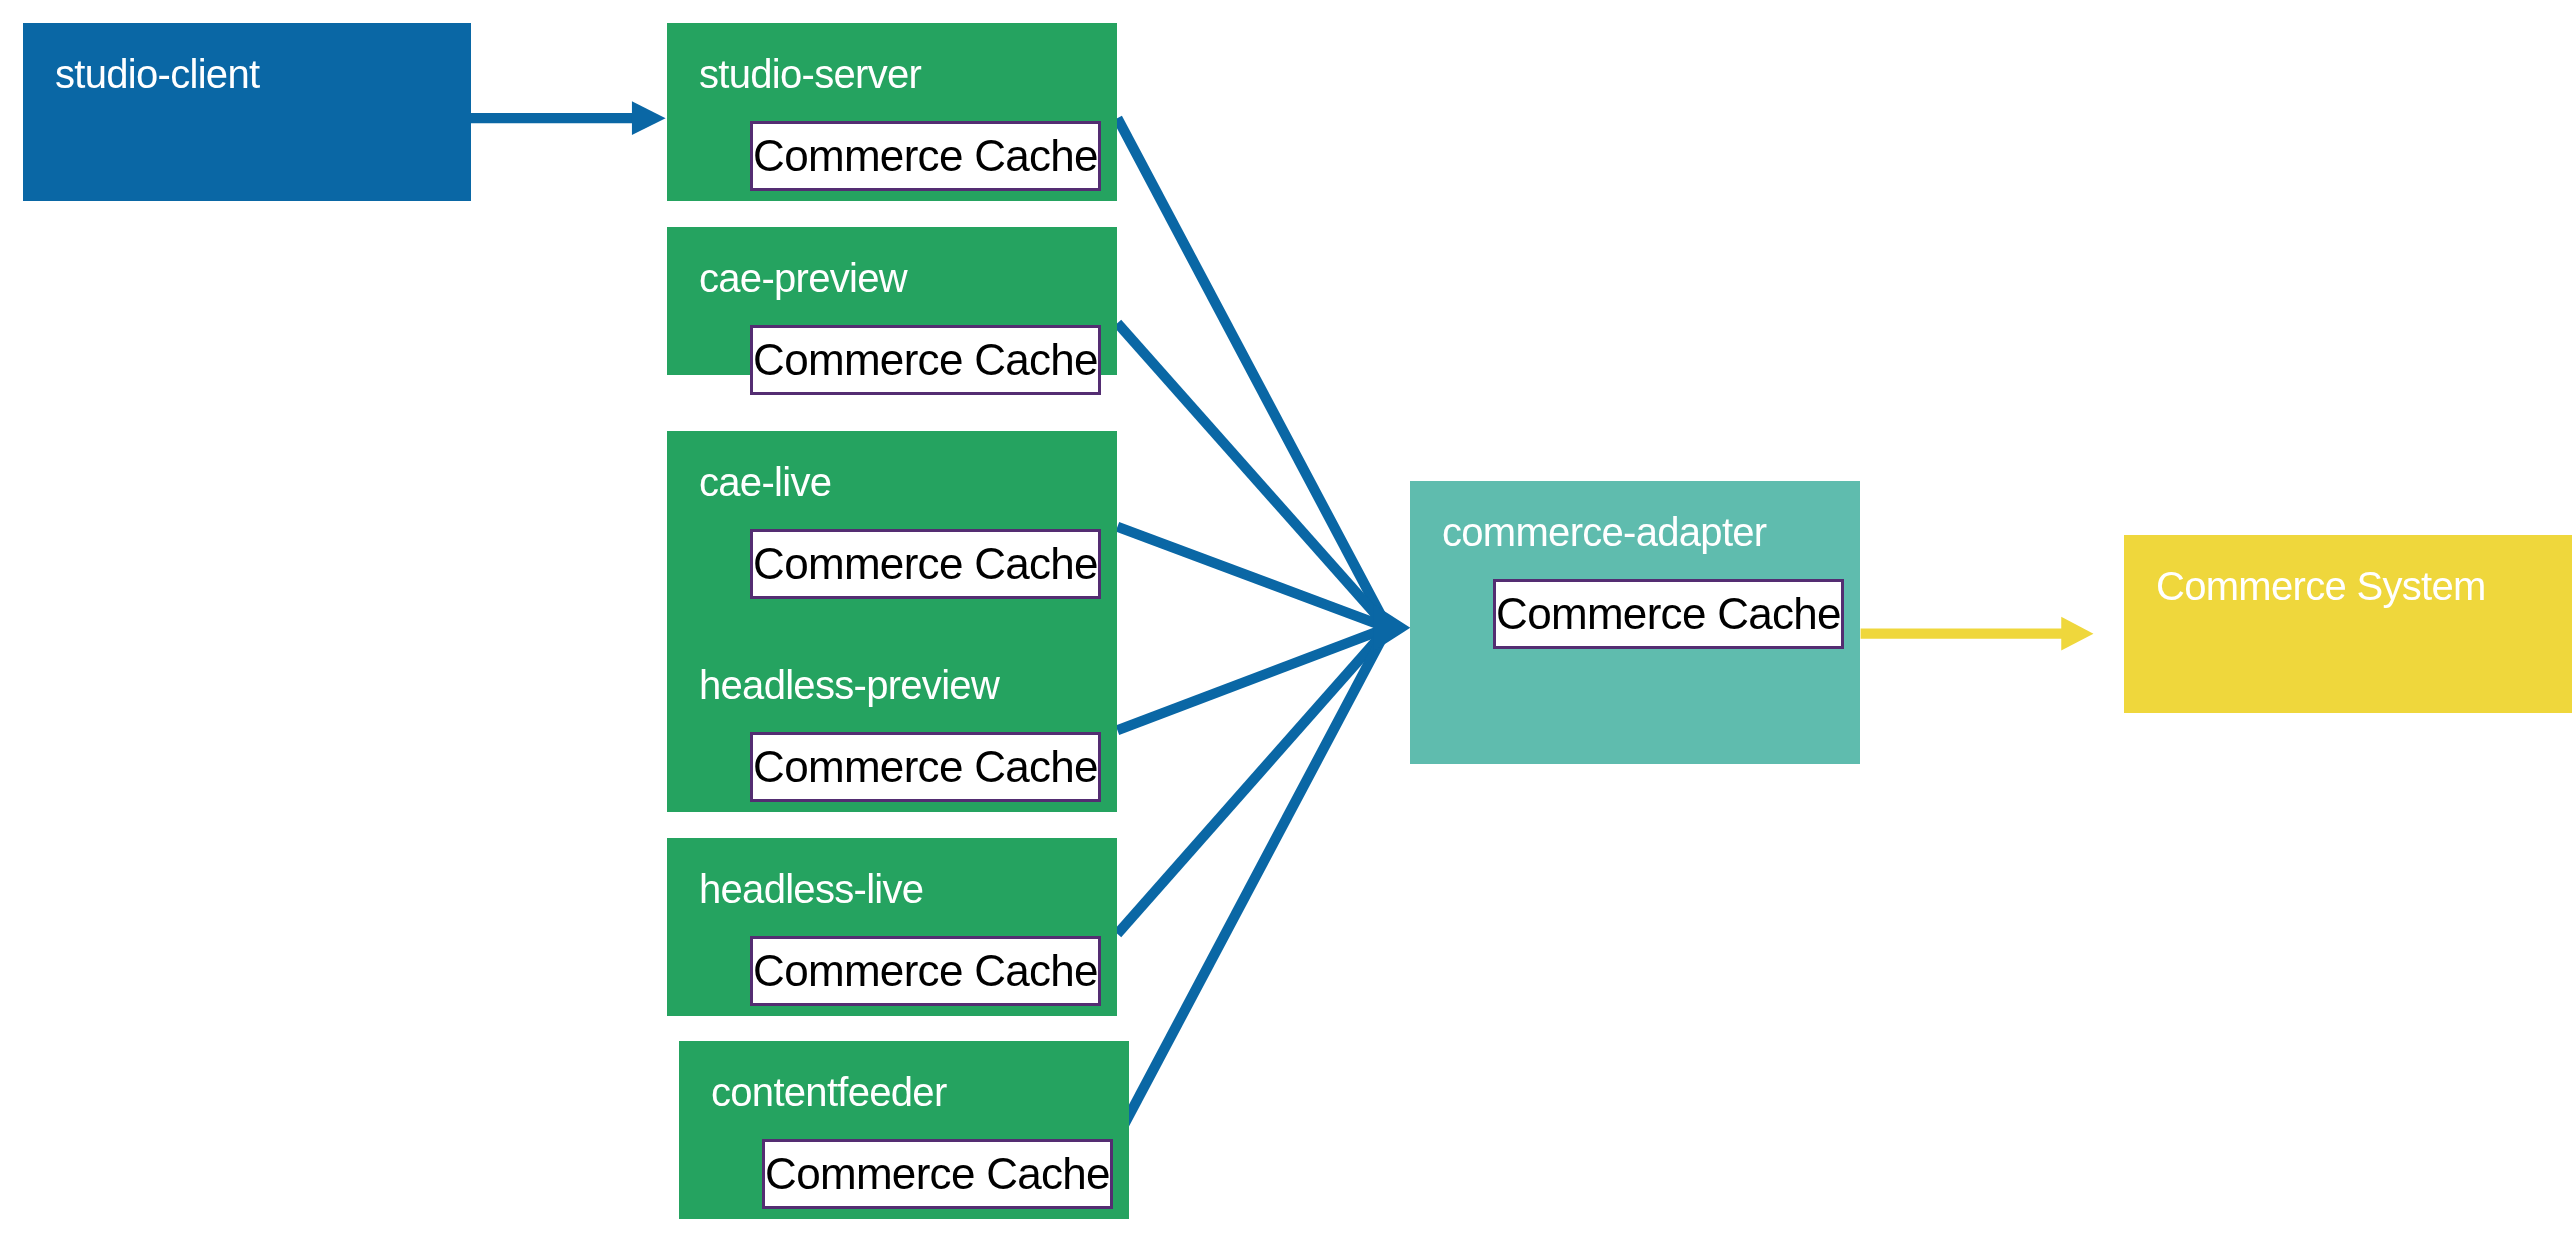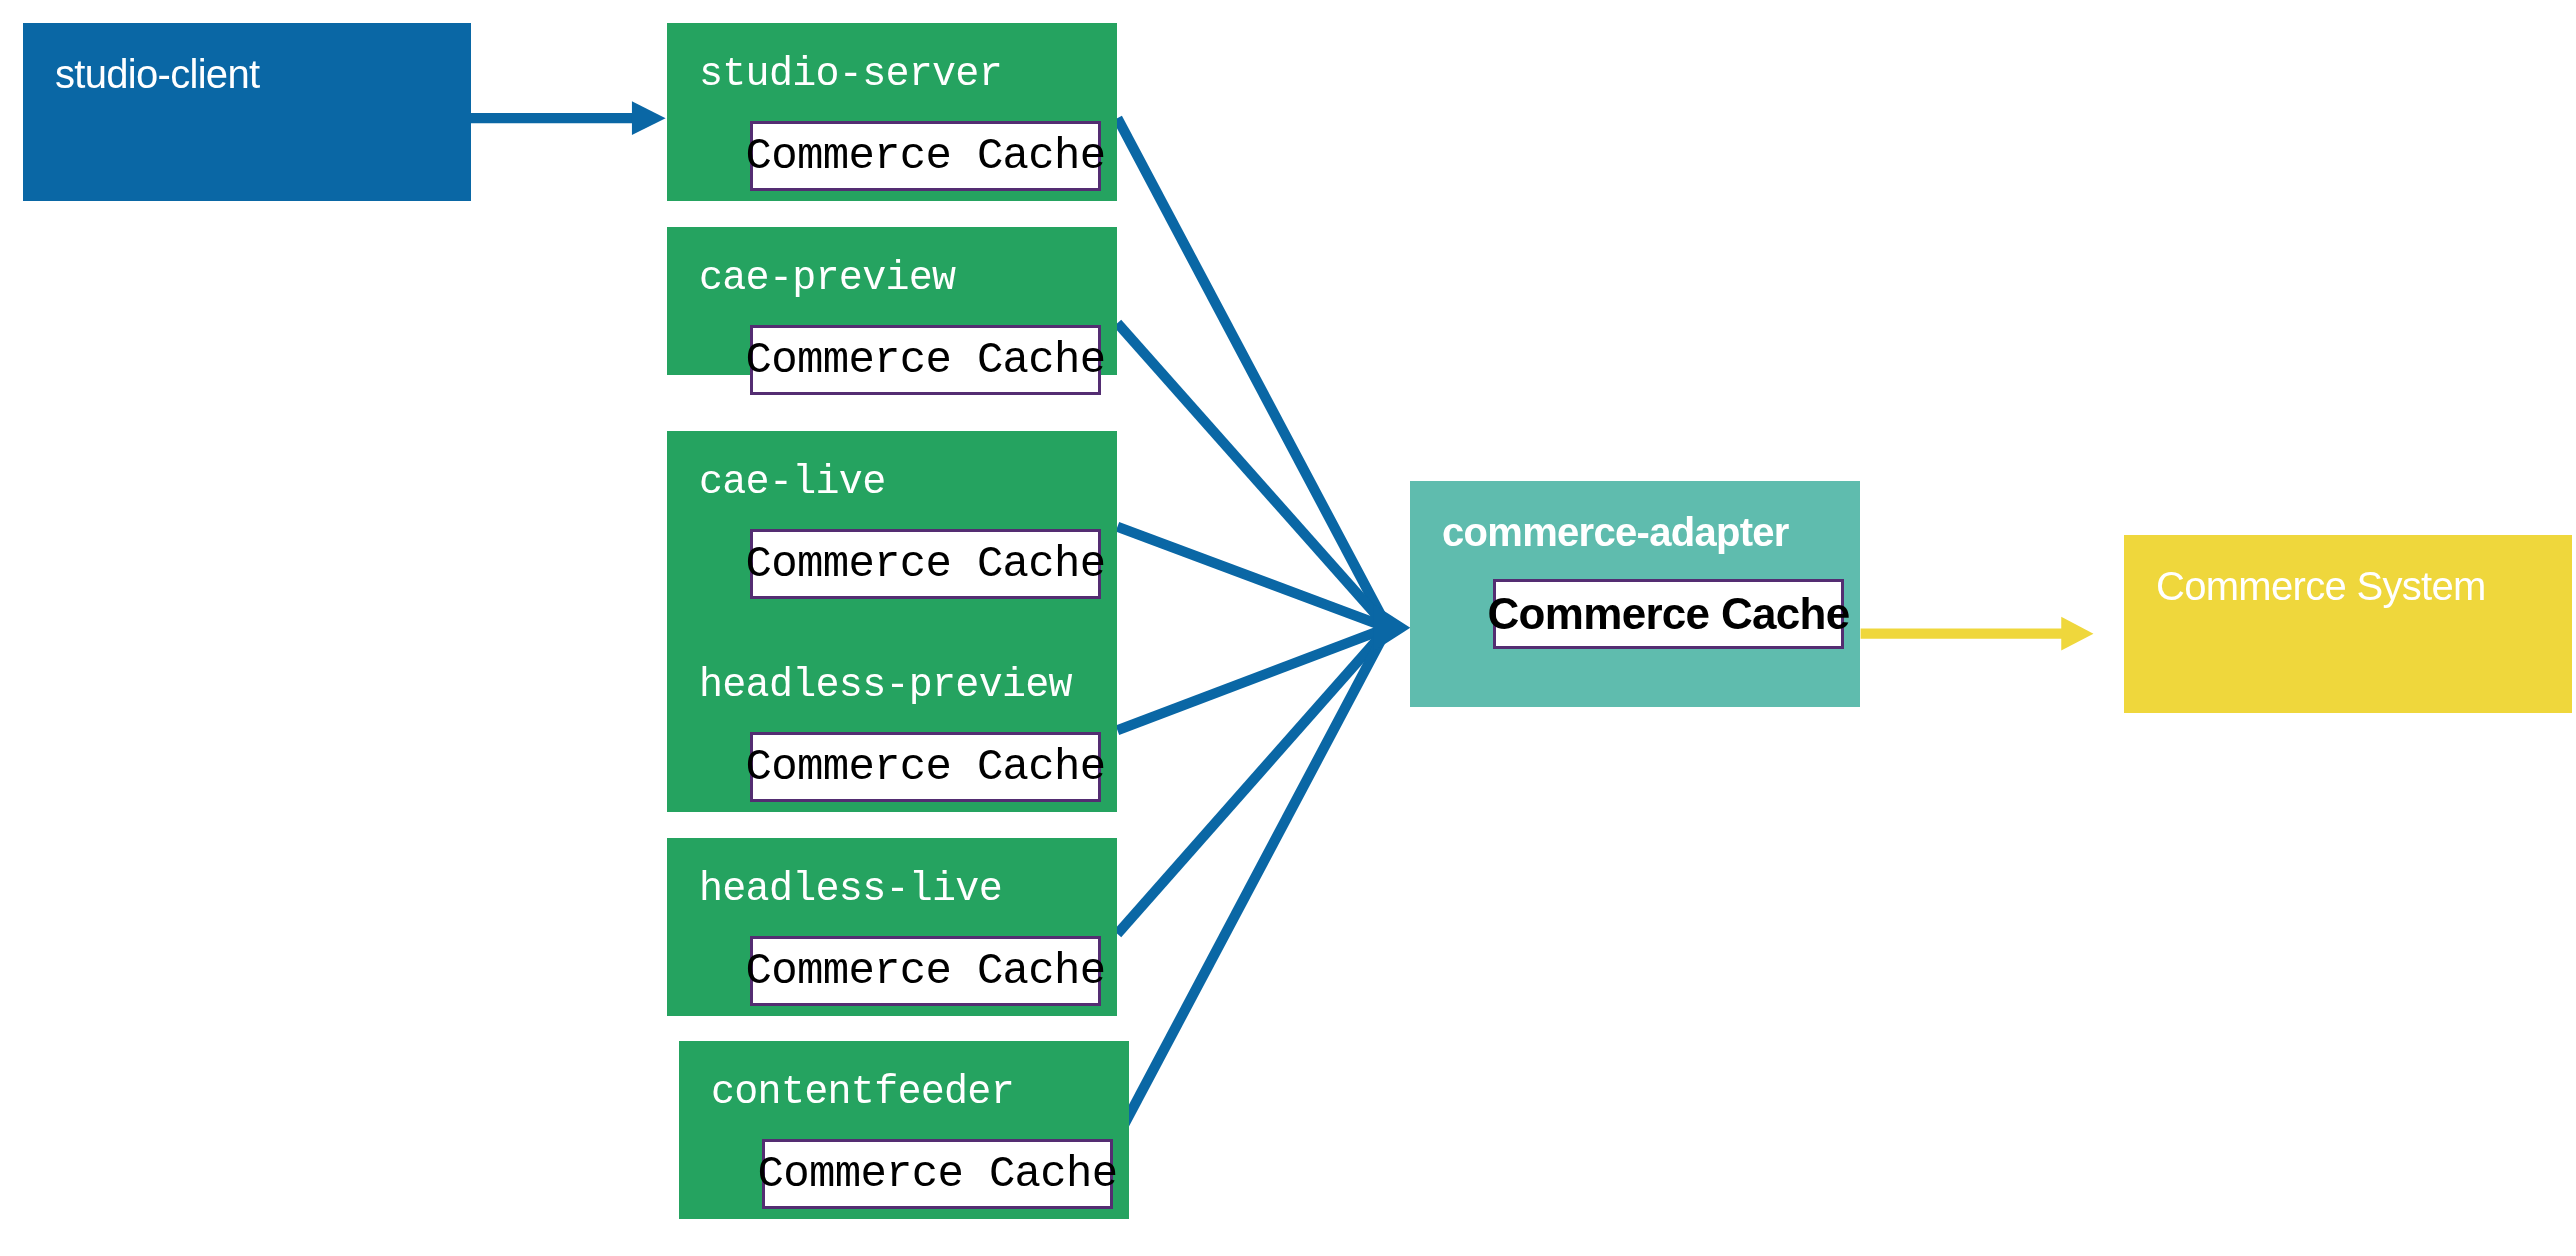--- a/index.html
+++ b/index.html
@@ -24,21 +24,21 @@
   .edge-blue   { stroke: var(--arrow-blue);   stroke-width: 14; fill: none; }
   .edge-yellow { stroke: var(--arrow-yellow); stroke-width: 14; fill: none; }
   .head-blue   { fill: var(--arrow-blue);   stroke: none; }
   .head-yellow { fill: var(--arrow-yellow); stroke: none; }
 
   .node {
     position: absolute;
     box-sizing: border-box;
   }
   .node-blue   { background: var(--blue); }
-  .node-green  { background: var(--green); font-family: Liberation Mono, monospace; }
+  .node-green  { background: var(--green); }
   .node-teal   { background: var(--teal); }
   .node-yellow { background: var(--yellow); margin-left: 29px; }
 
   .node-title {
     position: absolute;
     left: 32px;
     top: 29px;
     color: var(--node-text);
     font-size: 40px;
     letter-spacing: -0.7px;
@@ -126,21 +126,21 @@
     </div>
   </div>
 
   <div class="node node-green" style="left:667px; top:1041px; width:450px; height:178px;margin-left:12px;">
     <div class="node-title">contentfeeder</div>
     <div class="inner-box">
       <span class="inner-label">Commerce Cache</span>
     </div>
   </div>
 
-  <div class="node node-teal" style="left:1410px; top:481px; width:450px; height:226px;font-weight:bold;">
+  <div class="node node-teal" style="left:1410px; top:481px; width:450px; height:283px;">
     <div class="node-title">commerce-adapter</div>
     <div class="inner-box">
       <span class="inner-label">Commerce Cache</span>
     </div>
   </div>
 
   <div class="node node-yellow" style="left:2095px; top:535px; width:448px; height:178px;">
     <div class="node-title">Commerce System</div>
   </div>
 

